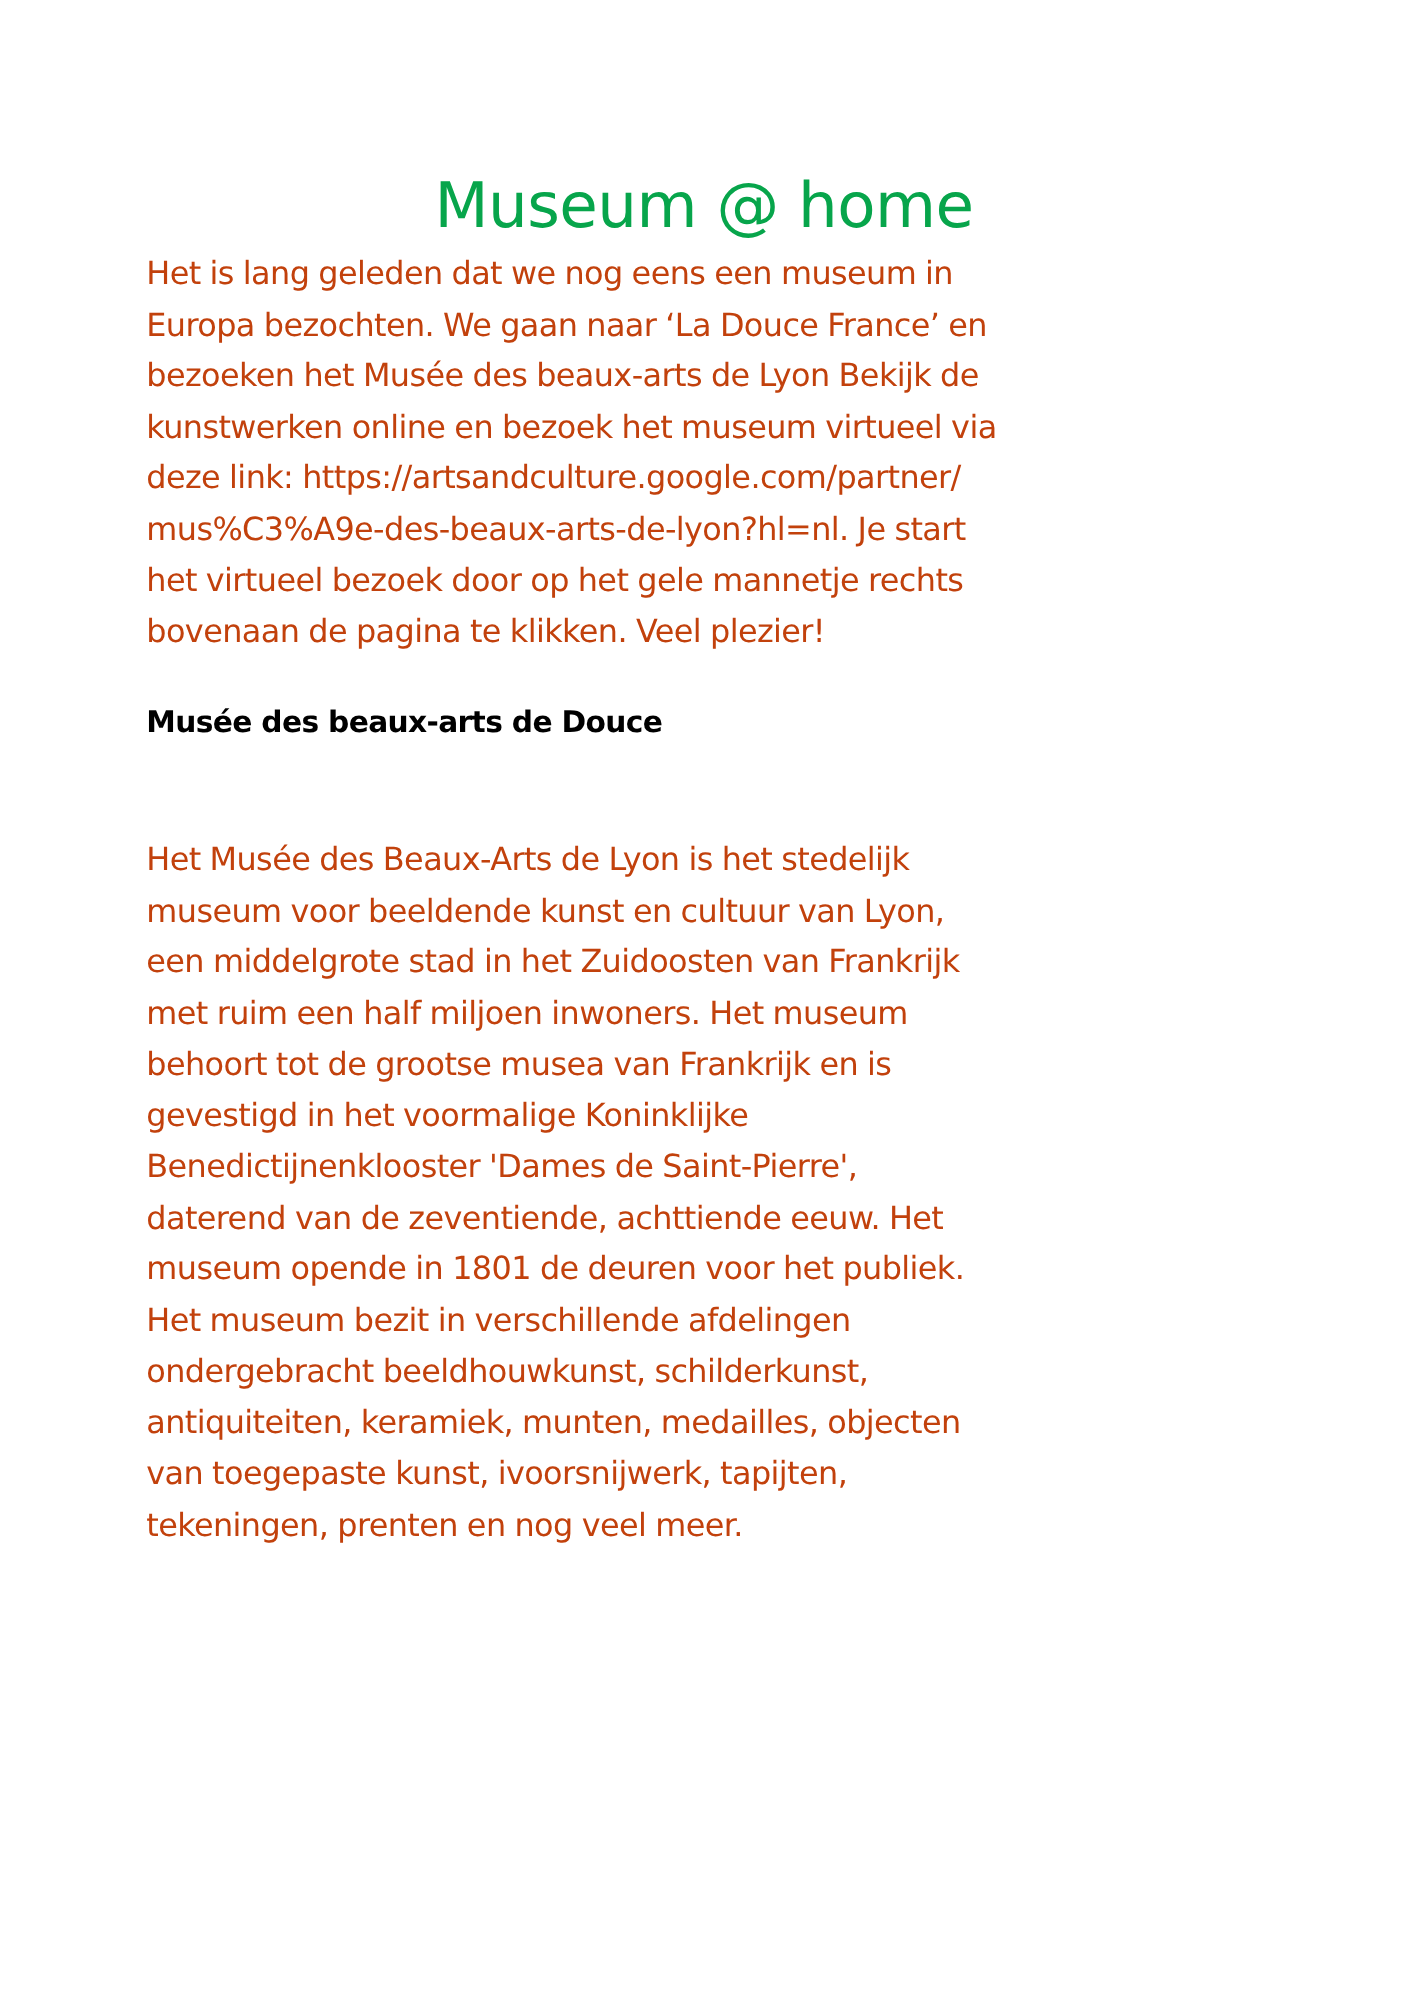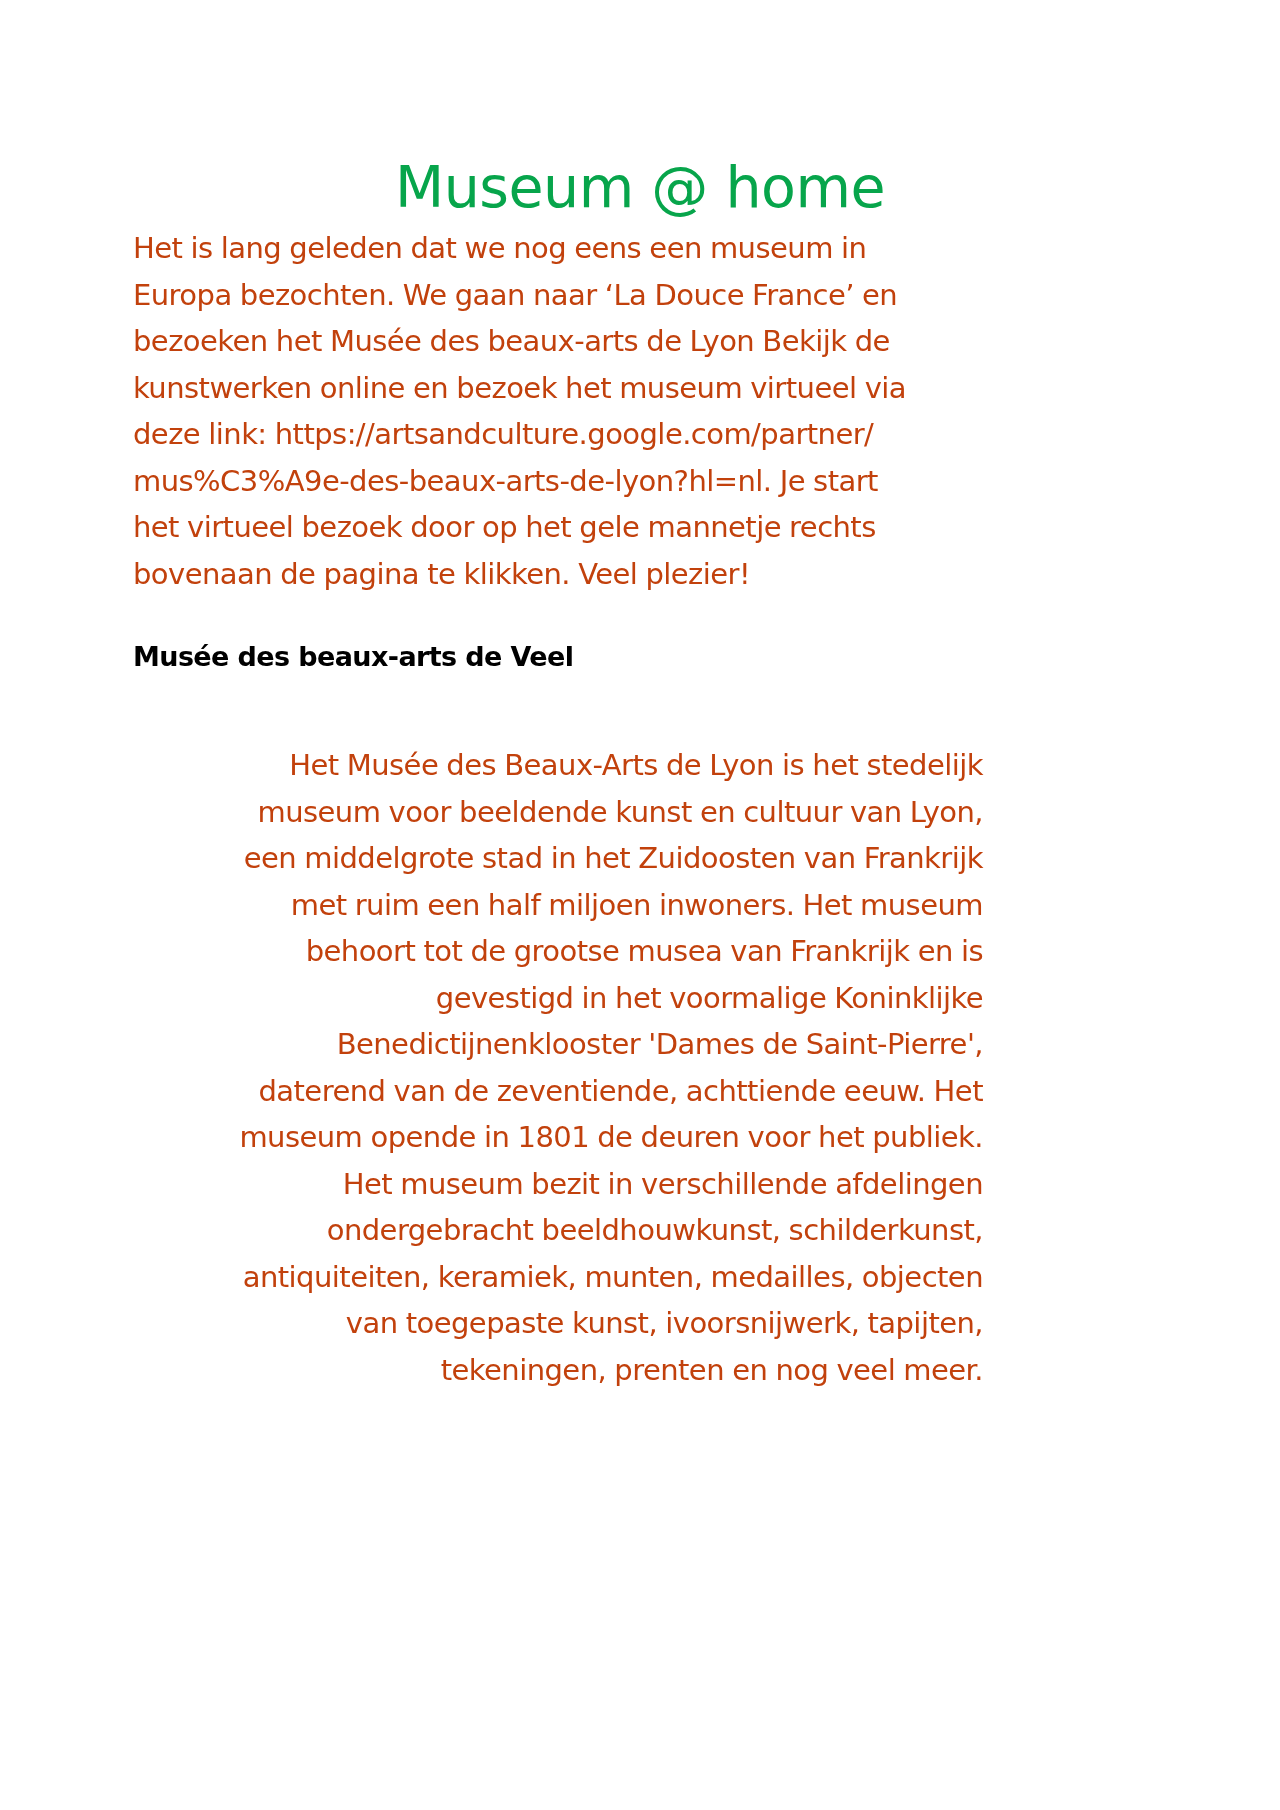--- a/index.html
+++ b/index.html
@@ -61,39 +61,39 @@
     top: 634px;
     color: #000000;
     font-family: "DejaVu Sans", sans-serif;
     font-size: 27px;
     font-weight: 700;
     line-height: 46px;
     letter-spacing: -0.6px;
     white-space: pre;
   }
 
-  .para-2 { top: 742px; text-align: right; }
+  .para-2 { top: 758px; }
 </style>
 </head>
 <body>
 
 <div class="page">
 
   <h1 class="doc-title">Museum @ home</h1>
 
   <div class="body-block para para-1">Het is lang geleden dat we nog eens een museum in
 Europa bezochten. We gaan naar ‘La Douce France’ en
 bezoeken het Musée des beaux-arts de Lyon  Bekijk de
 kunstwerken online en bezoek het museum virtueel via
 deze link: https://artsandculture.google.com/partner/
 mus%C3%A9e-des-beaux-arts-de-lyon?hl=nl. Je start
 het virtueel bezoek door op het gele mannetje rechts
 bovenaan de pagina te klikken. Veel plezier!</div>
 
-  <div class="body-block subheading">Musée des beaux-arts de Veel</div>
+  <div class="body-block subheading">Musée des beaux-arts de Douce</div>
 
   <div class="body-block para para-2">Het Musée des Beaux-Arts de Lyon is het stedelijk
 museum voor beeldende kunst en cultuur van Lyon,
 een middelgrote stad in het Zuidoosten van Frankrijk
 met ruim een half miljoen inwoners. Het museum
 behoort tot de grootse musea van Frankrijk en is
 gevestigd in het voormalige Koninklijke
 Benedictijnenklooster 'Dames de Saint-Pierre',
 daterend van de zeventiende, achttiende eeuw. Het
 museum opende in 1801 de deuren voor het publiek.

